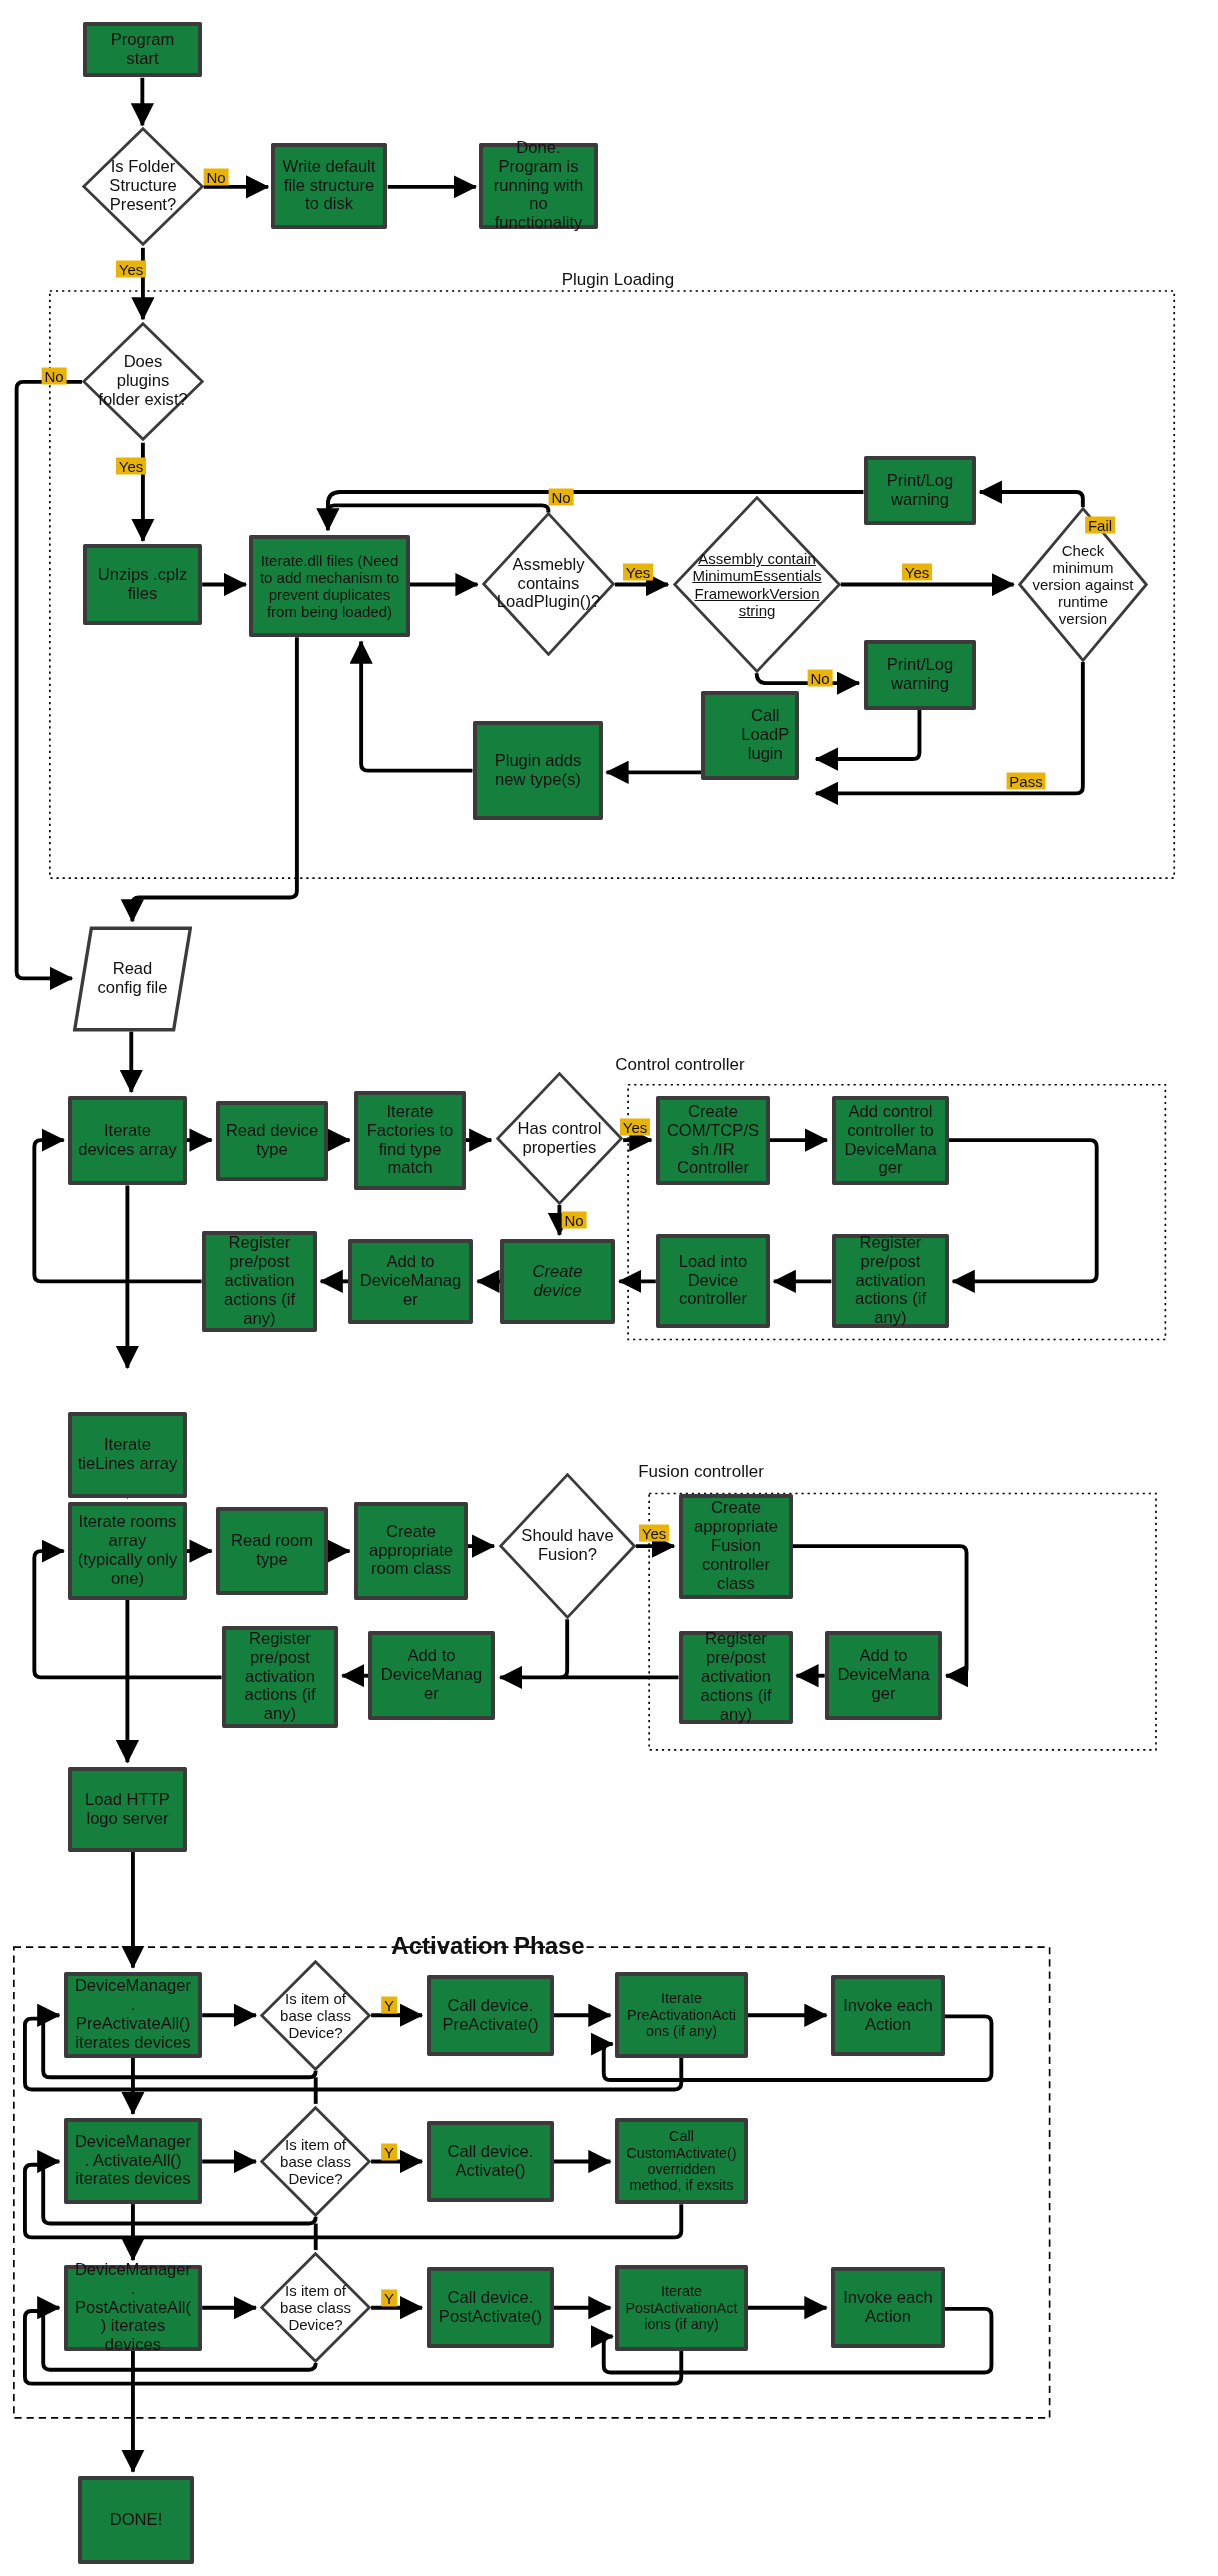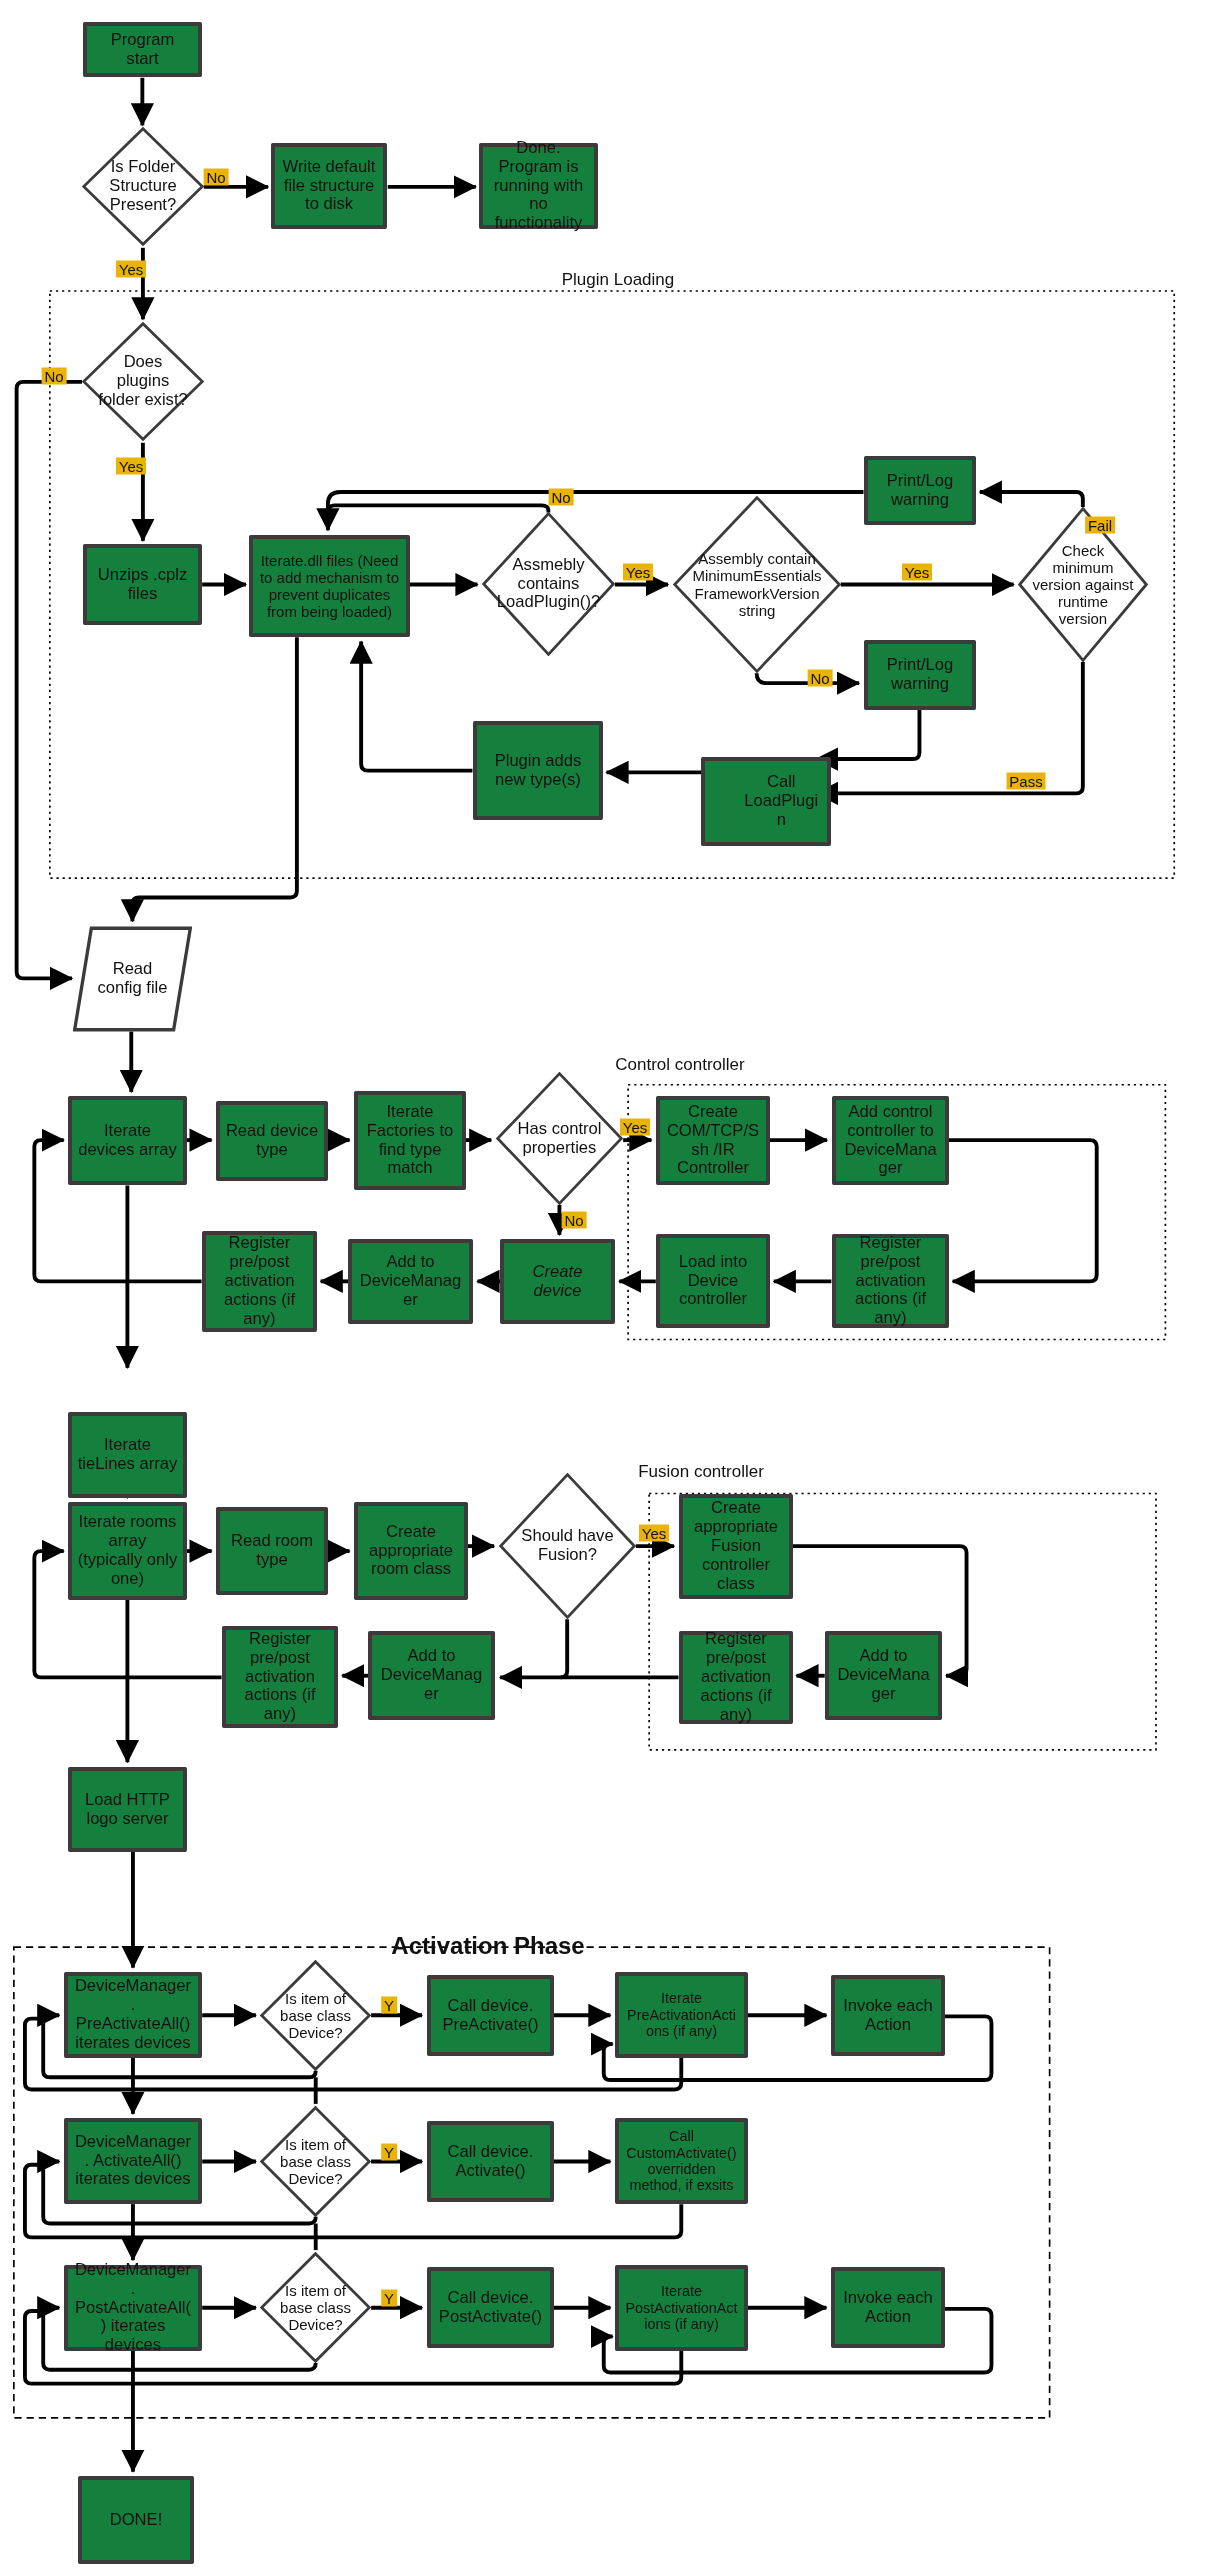--- a/index.html
+++ b/index.html
@@ -146,39 +146,39 @@
       </div>
       <div class="node box" style="left: 249px; top: 535px; width: 161px; height: 102px; font-size: 15px;">
         <span class="lbl">Iterate.dll files (Need to add mechanism to prevent duplicates from being loaded)</span>
       </div>
       <div class="node decision" style="left: 482px; top: 512px; width: 133px; height: 144px;">
         <svg viewBox="0 0 240 260" preserveAspectRatio="none">
          <polygon points="120,3 237,130 120,257 3,130" fill="#ffffff" stroke="#3b3b3b" stroke-width="5"></polygon>
         </svg>
         <span class="lbl">Assmebly contains LoadPlugin()?</span>
       </div>
-      <div class="node decision" style="left: 673px; top: 496px; width: 168px; height: 177px; font-size: 15px;">
+      <div class="node decision" style="left: 673px; top: 496px; width: 168px; height: 177px; font-size: 15px; text-decoration: underline;">
         <svg viewBox="0 0 304 320" preserveAspectRatio="none">
          <polygon points="152,3 301,160 152,317 3,160" fill="#ffffff" stroke="#3b3b3b" stroke-width="5"></polygon>
         </svg>
         <span class="lbl">Assembly contain MinimumEssentialsFrameworkVersion string</span>
       </div>
       <div class="node decision" style="left: 1018px; top: 507px; width: 130px; height: 155px; font-size: 15px;">
         <svg viewBox="0 0 234 280" preserveAspectRatio="none">
          <polygon points="117,3 231,140 117,277 3,140" fill="#ffffff" stroke="#3b3b3b" stroke-width="5"></polygon>
         </svg>
         <span class="lbl">Check minimum version against runtime version</span>
       </div>
       <div class="node box" style="left: 864px; top: 456px; width: 112px; height: 69px;">
         <span class="lbl">Print/Log warning</span>
       </div>
       <div class="node box" style="left: 864px; top: 640px; width: 112px; height: 70px;">
         <span class="lbl">Print/Log warning</span>
       </div>
-      <div class="node box" style="left: 701px; top: 757px; width: 130px; height: 89px; padding-left: 36px;">
+      <div class="node box" style="left: 701px; top: 691px; width: 98px; height: 89px; padding-left: 36px;">
         <span class="lbl">Call LoadPlugin</span>
       </div>
       <div class="node box" style="left: 473px; top: 721px; width: 130px; height: 99px;">
         <span class="lbl">Plugin adds new type(s)</span>
       </div>
       <div class="node io" style="left: 73px; top: 926px; width: 119px; height: 106px;">
         <svg viewBox="0 0 214 191" preserveAspectRatio="none">
          <polygon points="33,4 211,4 181,187 3,187" fill="#ffffff" stroke="#3b3b3b" stroke-width="6"></polygon>
         </svg>
         <span class="lbl">Read config file</span>

